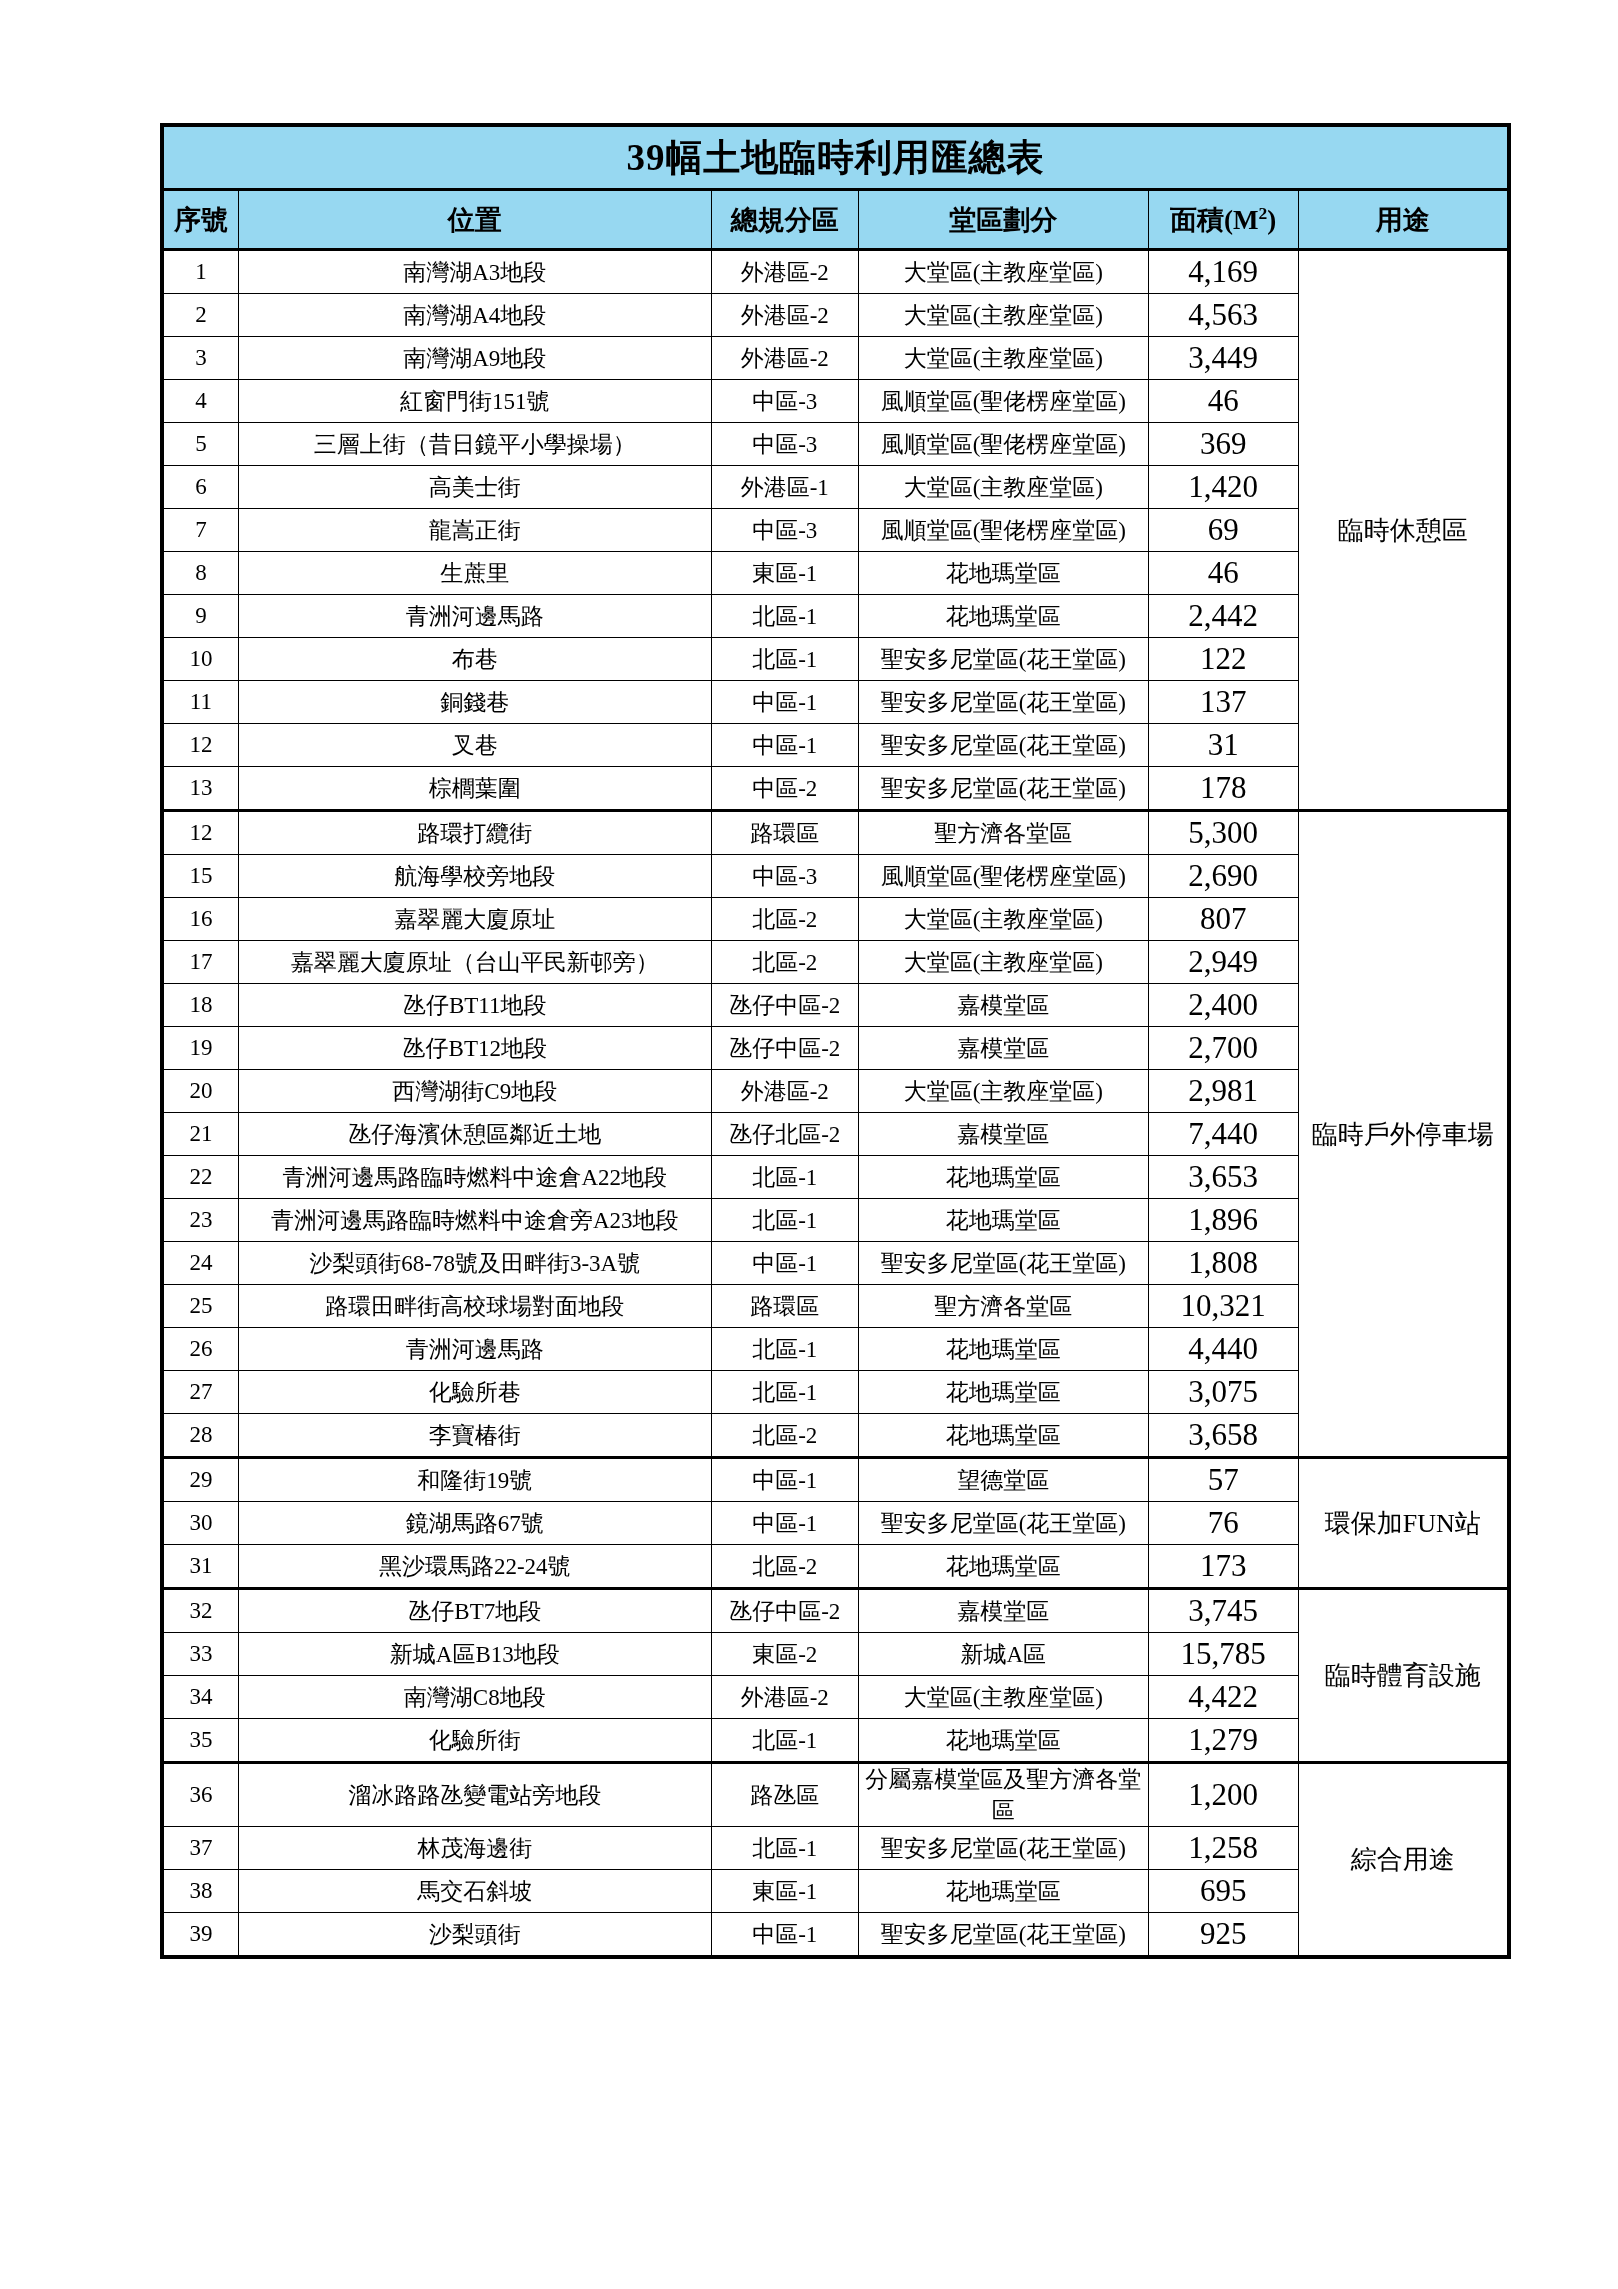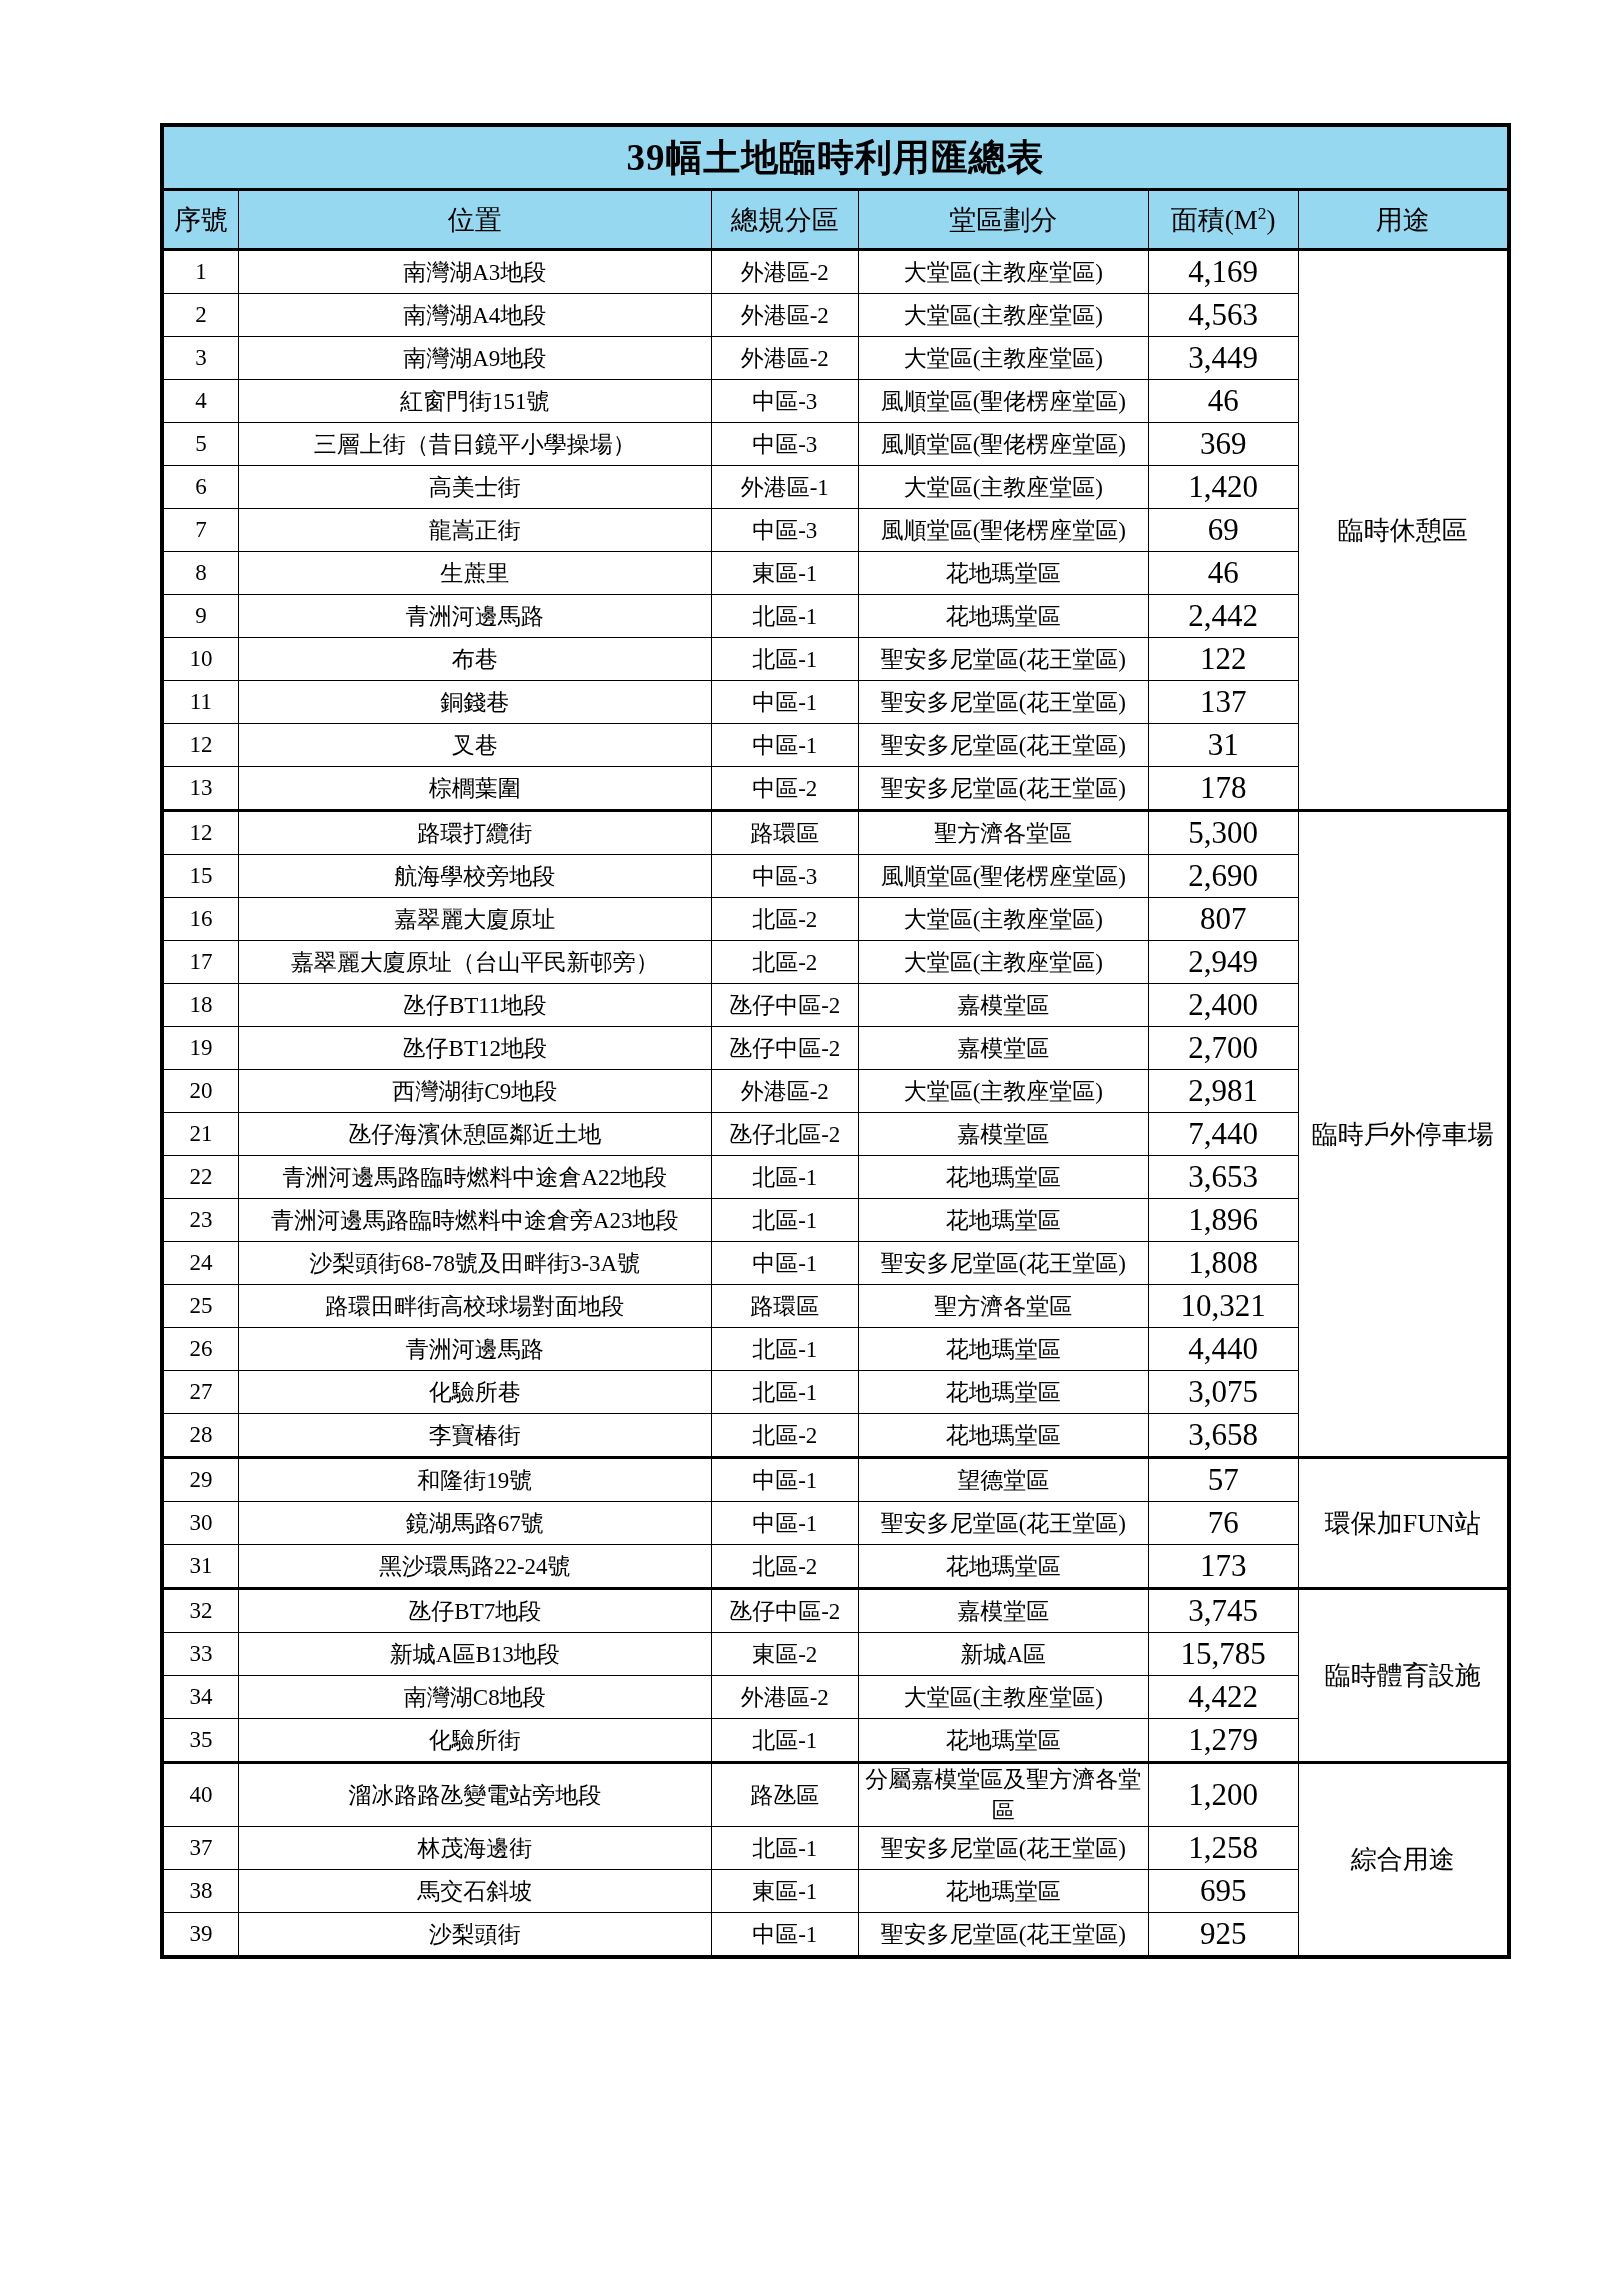--- a/index.html
+++ b/index.html
@@ -29,21 +29,21 @@
   .title-row th {
     height: 61px;
     font-size: 37px;
     font-weight: bold;
     border-bottom: 3.7px solid #000;
     letter-spacing: 0.9px;
   }
   .header-row th {
     height: 57px;
     font-size: 27px;
-    font-weight: normal;
+    font-weight: bold;
     border-bottom: 3.7px solid #000;
   }
   .blue-bg { background: #97d8f1; }
   tbody td { height: 42px; font-size: 23px; }
   tbody tr.group-start td { border-top: 3.7px solid #000; }
   td.col-area { font-size: 31px; }
   td.col-use { font-size: 26px; }
   sup.sq { font-size: 17.5px; vertical-align: super; line-height: 0; }
 
   .note {
@@ -325,21 +325,21 @@
           <td class="col-area">4,422</td>
         </tr>
         <tr>
           <td class="col-no">35</td>
           <td class="col-location">化驗所街</td>
           <td class="col-zone">北區-1</td>
           <td class="col-parish">花地瑪堂區</td>
           <td class="col-area">1,279</td>
         </tr>
         <tr class="group-start">
-          <td class="col-no">40</td>
+          <td class="col-no">36</td>
           <td class="col-location">溜冰路路氹變電站旁地段</td>
           <td class="col-zone">路氹區</td>
           <td class="col-parish">分屬嘉模堂區及聖方濟各堂區</td>
           <td class="col-area">1,200</td>
           <td class="col-use" rowspan="4">綜合用途</td>
         </tr>
         <tr>
           <td class="col-no">37</td>
           <td class="col-location">林茂海邊街</td>
           <td class="col-zone">北區-1</td>

